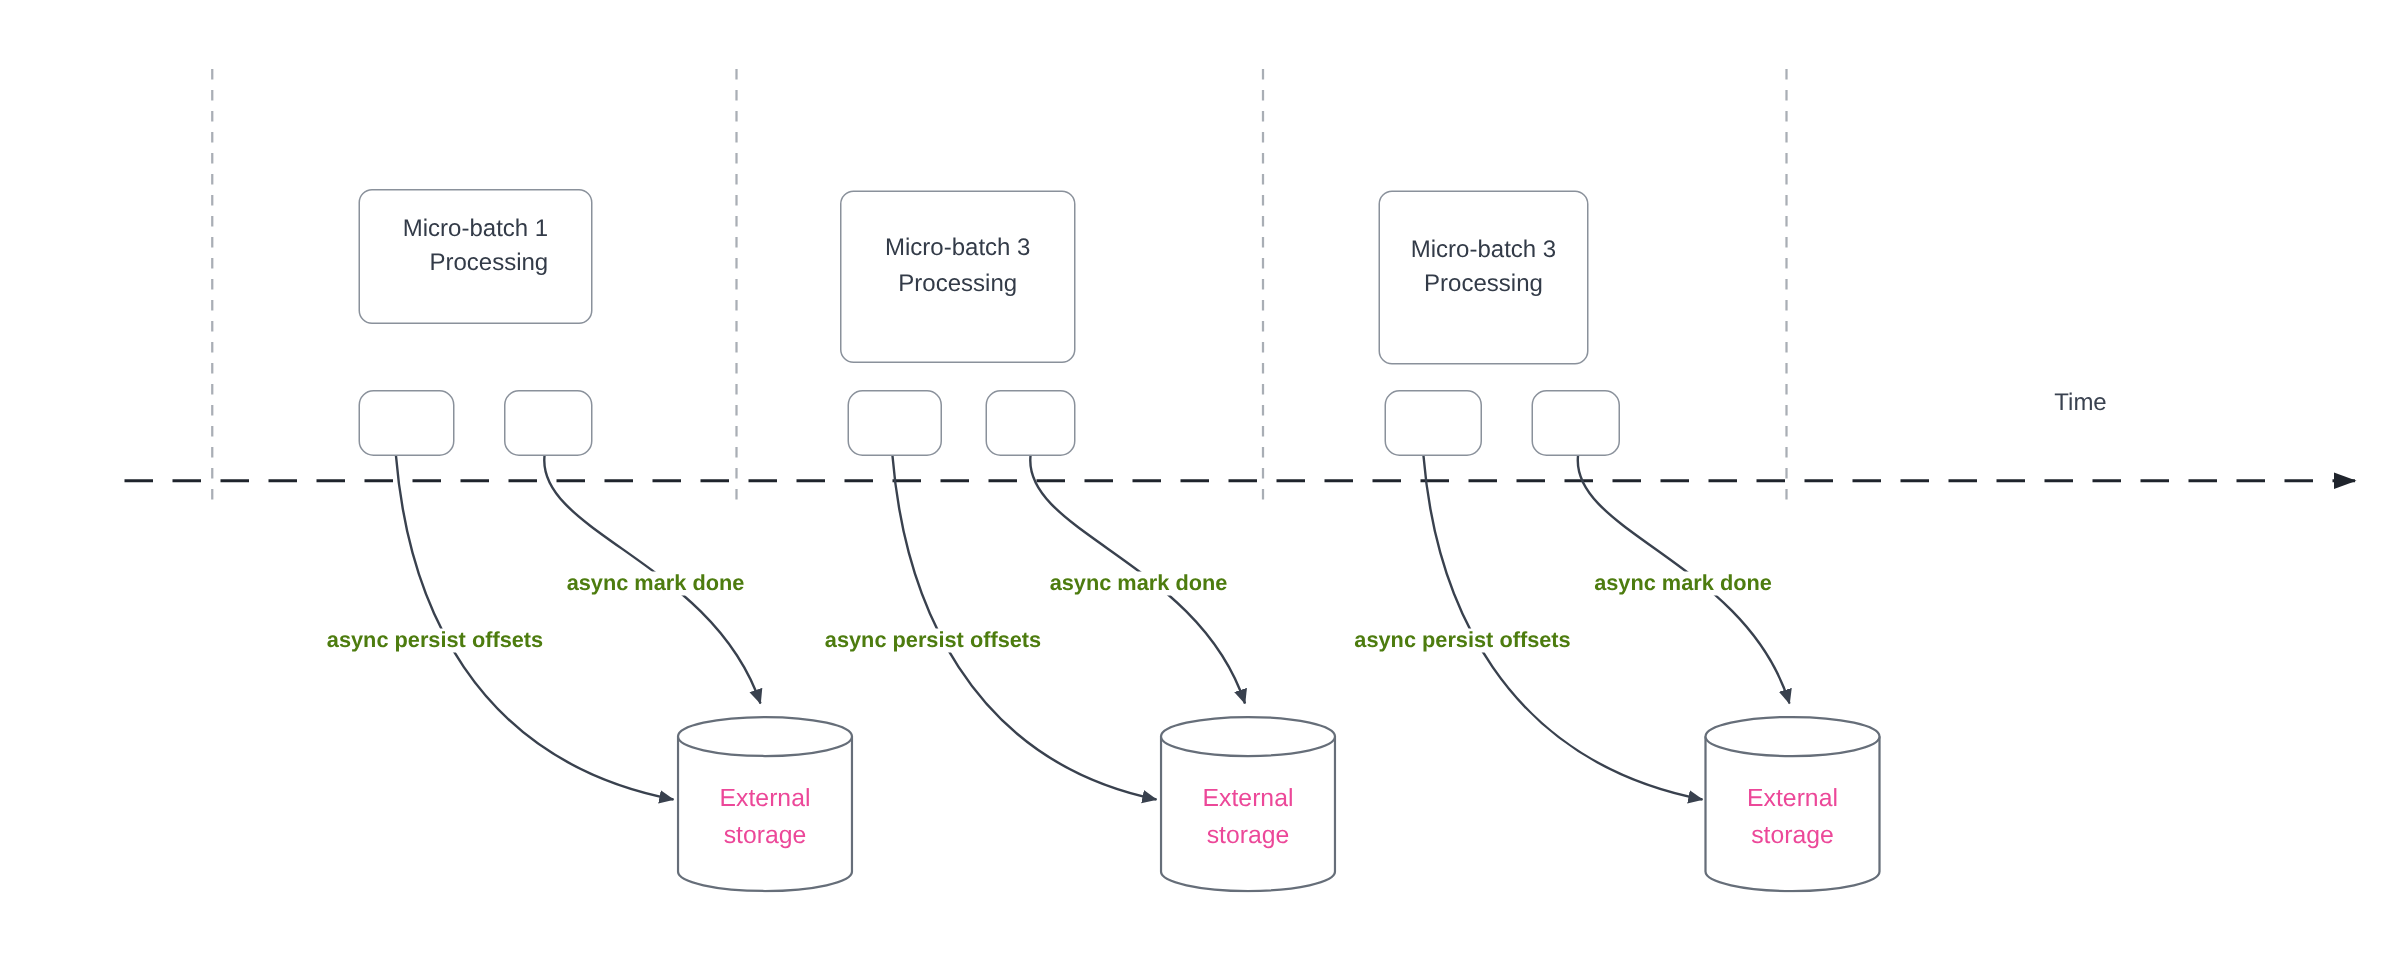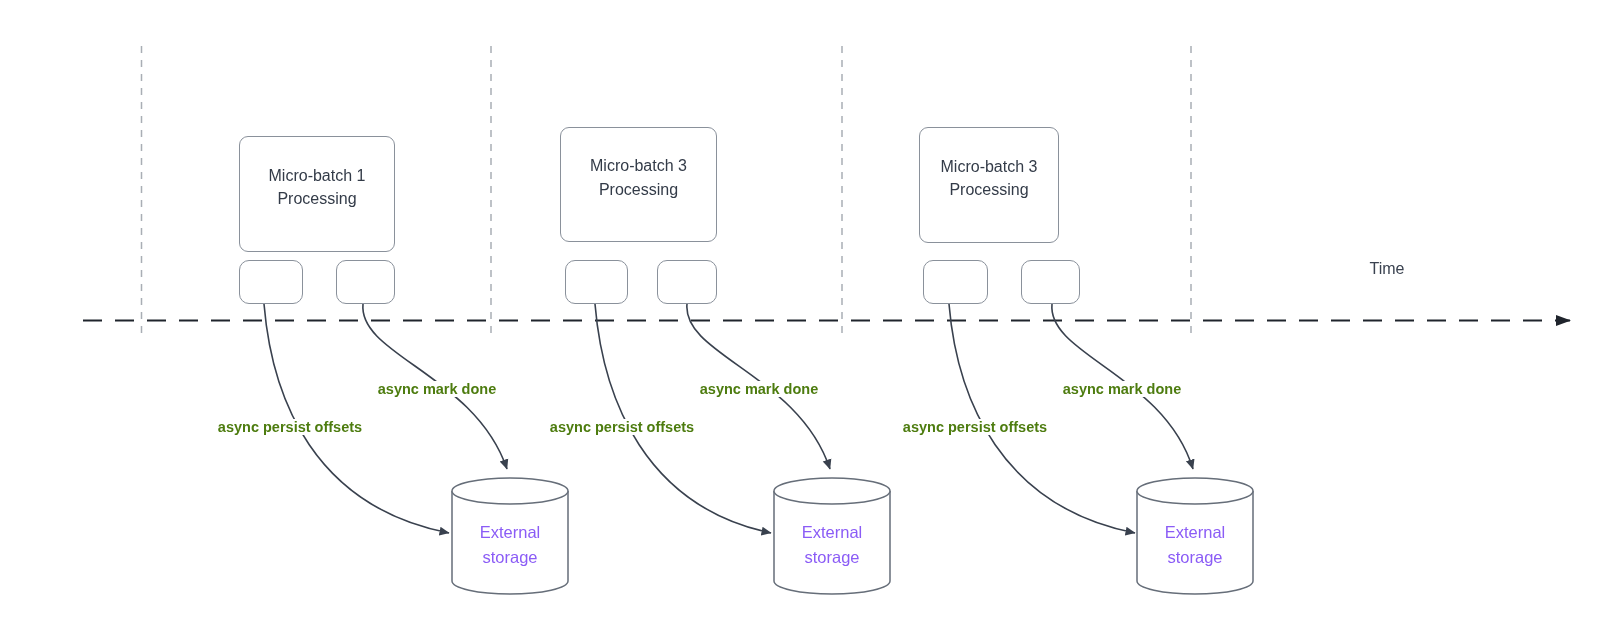--- a/index.html
+++ b/index.html
@@ -37,21 +37,21 @@
     white-space:nowrap;
     background:#ffffff;
     padding:0 2px;
   }
   .cylinder{position:absolute;width:118px;height:118px;}
   .cylinder svg{position:absolute;left:0;top:0;}
   .cyl-text{
     position:absolute;left:0;top:22px;right:0;bottom:4px;
     display:flex;align-items:center;justify-content:center;
     text-align:center;
-    font-size:16.5px;line-height:1.5;color:#8b5cf6;
+    font-size:16.5px;line-height:1.5;color:#ec4899;
     white-space:pre-line;
   }
   .time-label{
     position:absolute;
     transform:translate(-50%,-50%);
     font-size:16px;color:#3A4250;
     white-space:nowrap;
   }
 </style>
 </head>
@@ -79,21 +79,21 @@
     <path d="M 264,304 C 272,400 315,507 449,533" fill="none" stroke="#39414E" stroke-width="1.6" marker-end="url(#curveArrow)"></path>
     <path d="M 363,304 C 358,355 475,375 507,469" fill="none" stroke="#39414E" stroke-width="1.6" marker-end="url(#curveArrow)"></path>
 
     <path d="M 595,304 C 603,400 646,507 771,533" fill="none" stroke="#39414E" stroke-width="1.6" marker-end="url(#curveArrow)"></path>
     <path d="M 687,304 C 682,355 799,375 830,469" fill="none" stroke="#39414E" stroke-width="1.6" marker-end="url(#curveArrow)"></path>
 
     <path d="M 949,304 C 957,400 1002,507 1135,533" fill="none" stroke="#39414E" stroke-width="1.6" marker-end="url(#curveArrow)"></path>
     <path d="M 1052,304 C 1047,355 1164,375 1193,469" fill="none" stroke="#39414E" stroke-width="1.6" marker-end="url(#curveArrow)"></path>
   </svg>
 
-  <div class="proc-box" style="left:239px;top:136px;width:156px;height:116px;">Micro-batch 1
+  <div class="proc-box" style="left:239px;top:126px;width:156px;height:90px;text-align:right;">Micro-batch 1
 Processing</div>
   <div class="task-box" style="left:239px;top:260px;width:64px;height:44px;"></div>
   <div class="task-box" style="left:336px;top:260px;width:59px;height:44px;"></div>
   <div class="arrow-label" style="left:290px;top:427px;">async persist offsets</div>
   <div class="arrow-label" style="left:437px;top:389px;">async mark done</div>
   <div class="cylinder" style="left:451px;top:477px;">
     <svg width="118" height="118" viewBox="0 0 118 118">
       <path d="M 1,14 L 1,104 A 58,13 0 0 0 117,104 L 117,14" fill="#ffffff" stroke="#666E79" stroke-width="1.5"></path>
       <ellipse cx="59" cy="14" rx="58" ry="13" fill="#ffffff" stroke="#666E79" stroke-width="1.5"></ellipse>
     </svg>

